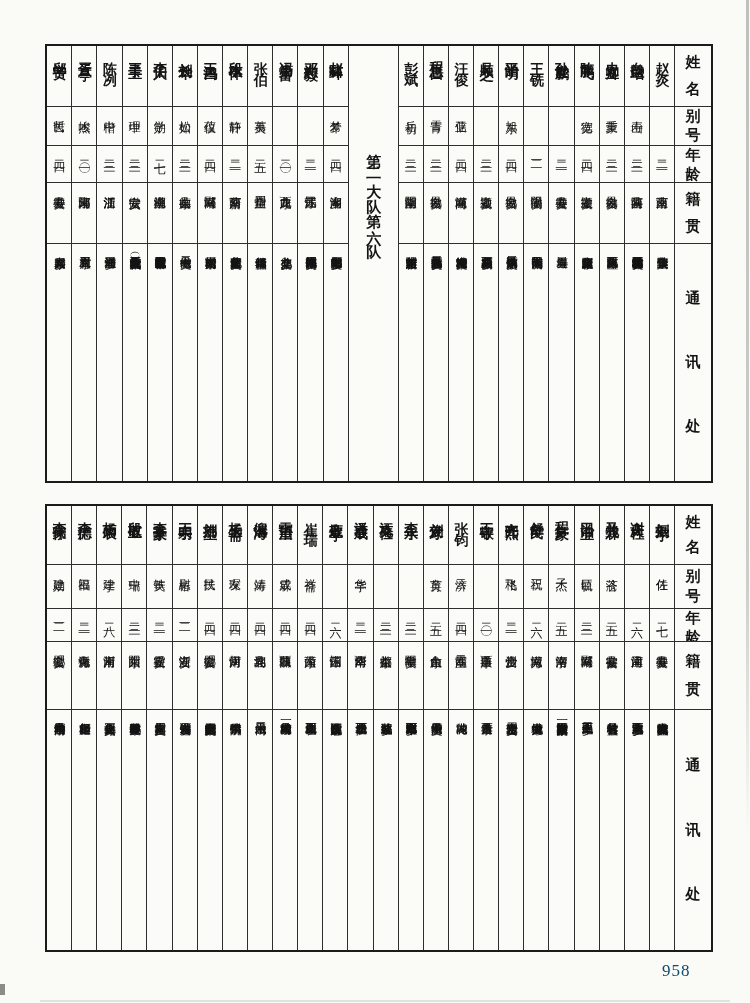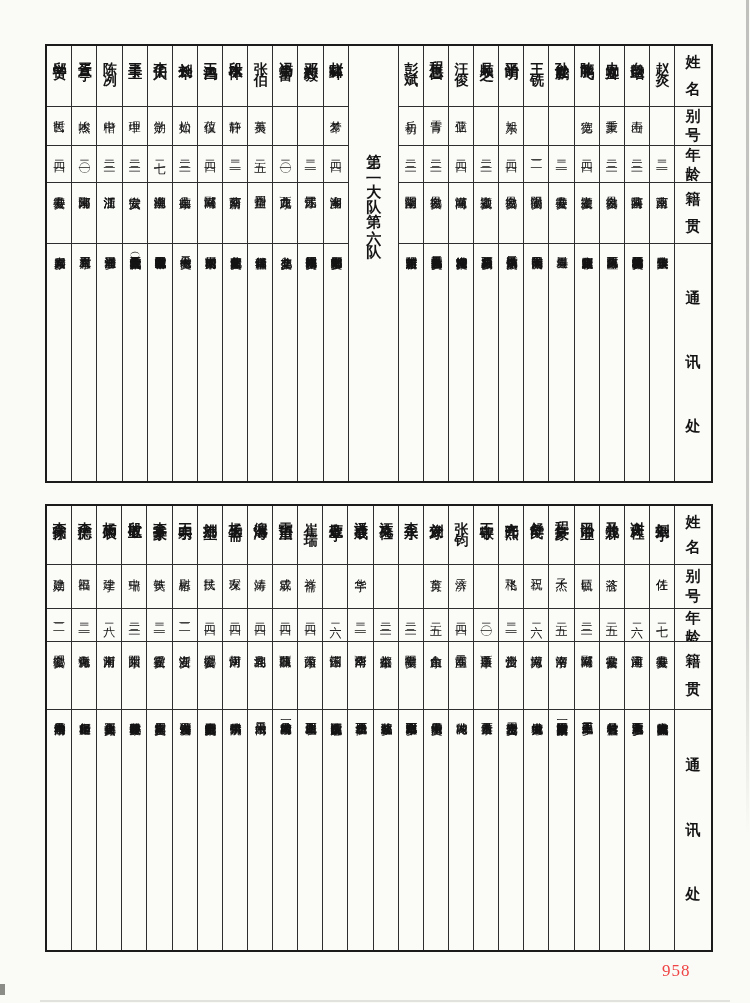--- a/index.html
+++ b/index.html
@@ -51,21 +51,21 @@
 
   .hd{font-weight:bold;font-size:15px;width:100%;height:100%;}
   .spread-wrap{display:flex;flex-direction:column;justify-content:space-evenly;
     align-items:center;width:100%;height:100%;}
 
   .sep-label{writing-mode:vertical-rl;text-orientation:upright;
     font-weight:bold;font-size:15px;letter-spacing:15px;
     margin:96px auto 0 auto;line-height:1;}
 
   .pagenum{position:absolute;left:662px;top:961px;font-size:17px;
-    font-family:"Liberation Serif","DejaVu Serif",serif;color:#ef4444;letter-spacing:1px;}
+    font-family:"Liberation Serif","DejaVu Serif",serif;color:#0c4a6e;letter-spacing:1px;}
 </style>
 </head>
 <body>
 
 <div class="edge-right"></div>
 <div class="edge-bottom"></div>
 <div class="speck"></div>
 
 <div class="vtable t1" id="table1">
   <div class="col col-header">

